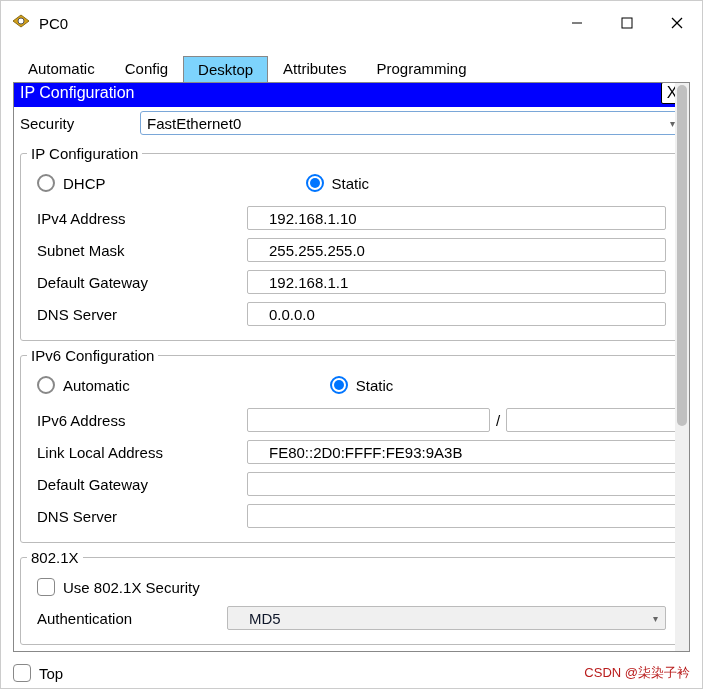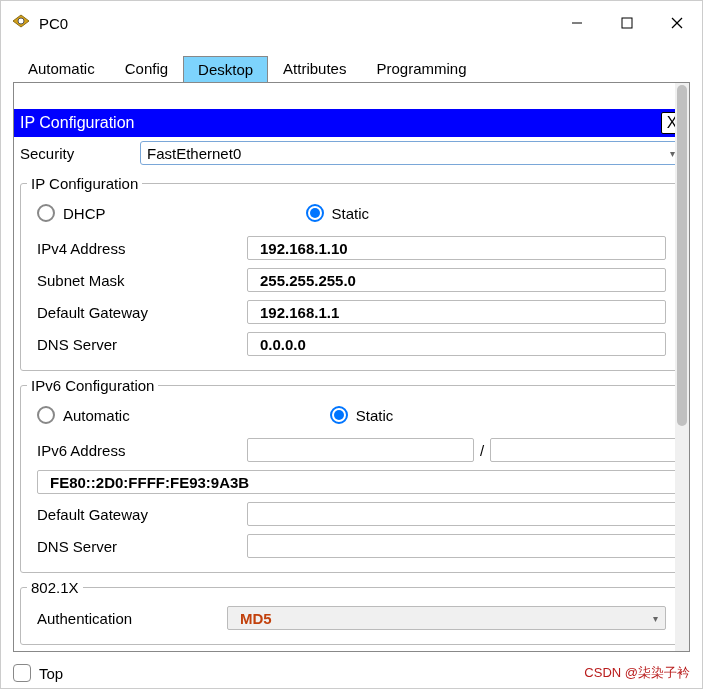--- a/index.html
+++ b/index.html
@@ -28,23 +28,23 @@
   legend { font-size: 15px; padding: 0 4px; }
   .radios { display: flex; align-items: center; padding: 6px 24px 10px 10px; }
   .radio { display: flex; align-items: center; cursor: pointer; font-size: 15px; }
   .radio-outer { width: 18px; height: 18px; border: 2px solid #888; border-radius: 50%; margin-right: 8px; display: flex; align-items: center; justify-content: center; }
   .radio.checked .radio-outer { border-color: #0075ff; }
   .radio-inner { width: 10px; height: 10px; border-radius: 50%; background: #0075ff; display: none; }
   .radio.checked .radio-inner { display: block; }
   .radio-group-gap { width: 200px; }
   .frow { display: flex; align-items: center; padding: 4px 10px; font-size: 15px; }
   .flbl { width: 210px; }
-  .fin { flex: 1; height: 24px; border: 1px solid #bbb; border-radius: 2px; padding: 0 12px; font-size: 15px; font-weight: bold; }
+  .fin { flex: 1; height: 24px; border: 1px solid #bbb; border-radius: 2px; padding: 0 21px; font-size: 15px; }
   .fin.sm { flex: 0 0 80px; }
-  .fin:disabled { background: #f0f0f0; color: #c2410c; }
+  .fin:disabled { background: #f0f0f0; color: #0f172a; }
   .slash { margin: 0 6px; }
   .chkrow { display: flex; align-items: center; padding: 6px 10px; font-size: 15px; }
   .chk { width: 18px; height: 18px; border: 1px solid #888; border-radius: 4px; margin-right: 8px; cursor: pointer; }
   .scrollbar { width: 14px; background: #f0f0f0; position: absolute; right: 0; top: 0; bottom: 0; }
   .thumb { width: 10px; margin: 2px; background: #c0c0c0; border-radius: 5px; height: 60%; position: absolute; top: 0; }
   .bottom { display: flex; align-items: center; padding: 6px 12px; font-size: 15px; justify-content: space-between; }
   .watermark { color: #b91c1c; font-size: 13px; }
 </style>
 </head>
 <body>
@@ -151,34 +151,39 @@
             <span>Static</span>
           </div>
         </div>
         <div class="frow">
           <div class="flbl">IPv6 Address</div>
           <input class="fin" value="" style="">
           <span class="slash">/</span>
           <input class="fin sm" value="" style="">
         </div>
         <div class="frow">
+            <div class="flbl">Link Local Address</div>
             <input class="fin" value="FE80::2D0:FFFF:FE93:9A3B" style="">
           </div>
         <div class="frow">
             <div class="flbl">Default Gateway</div>
             <input class="fin" value="" style="">
           </div>
         <div class="frow">
             <div class="flbl">DNS Server</div>
             <input class="fin" value="" style="">
           </div>
       </fieldset>
 
       <fieldset>
         <legend>802.1X</legend>
+        <div class="chkrow">
+          <div class="chk"></div>
+          <span>Use 802.1X Security</span>
+        </div>
         <div class="frow">
           <div class="flbl" style="width:190px">Authentication</div>
           <div class="sel-wrap">
             <input class="fin" disabled="" value="MD5" style="">
             <span class="sel-caret">▾</span>
           </div>
         </div>
       </fieldset>
 
     </div>

